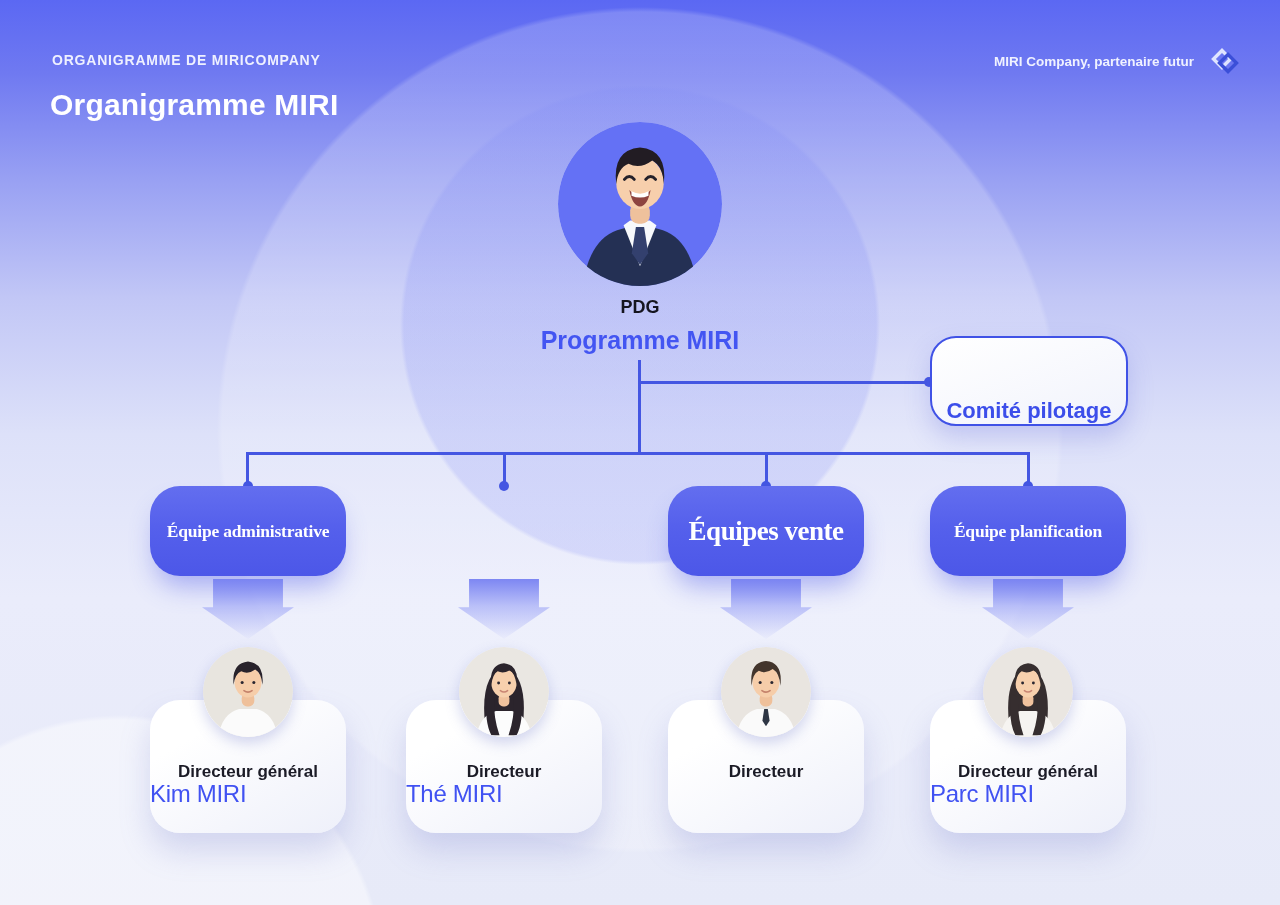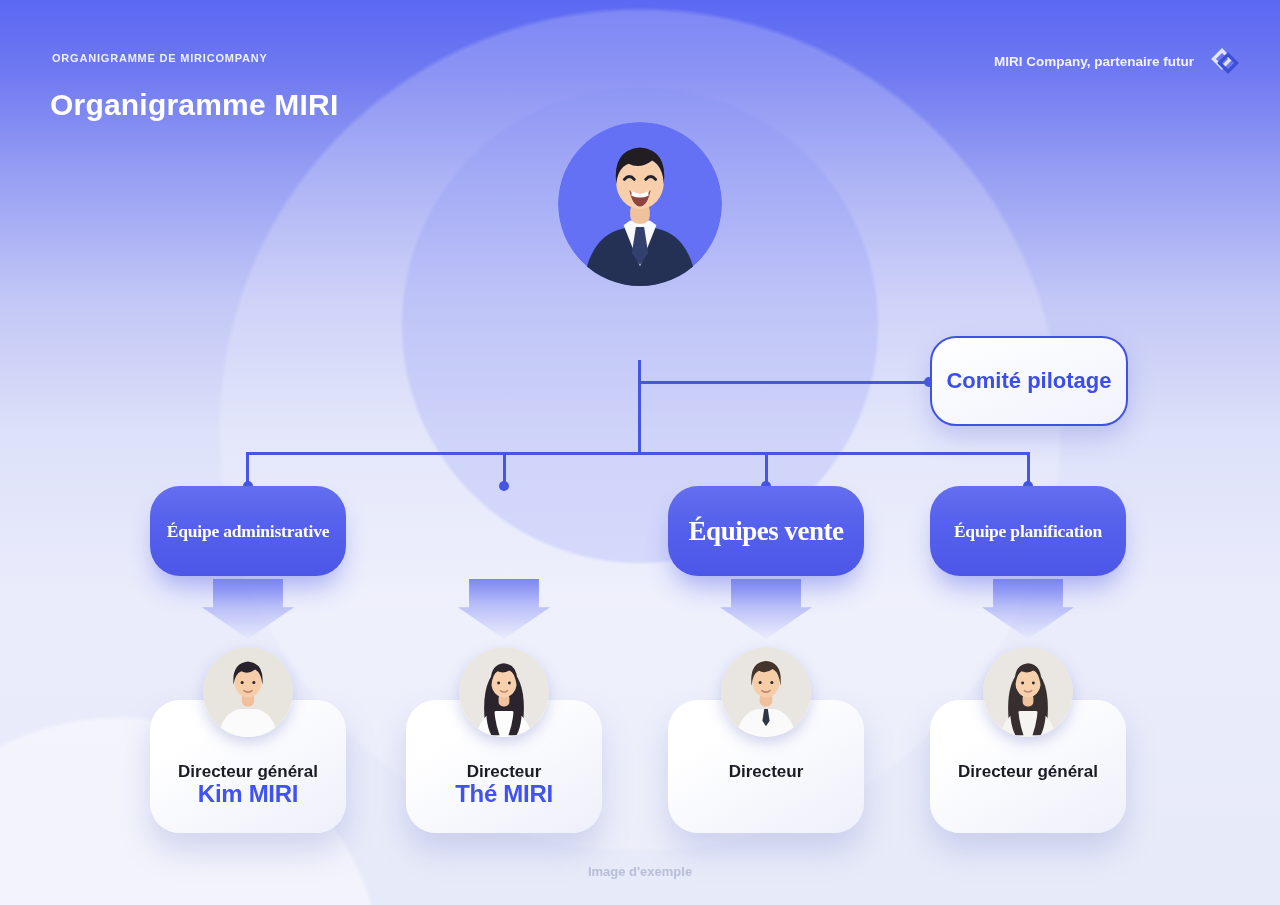--- a/index.html
+++ b/index.html
@@ -10,21 +10,21 @@
   .canvas{
     position:relative; width:1280px; height:905px; overflow:hidden;
     background:
       radial-gradient(circle at 640px 325px, rgba(132,142,246,0.22) 0 236px, rgba(132,142,246,0) 240px),
       radial-gradient(circle at 640px 430px, rgba(255,255,255,0.20) 0 418px, rgba(255,255,255,0) 423px),
       radial-gradient(circle at 120px 980px, rgba(255,255,255,0.45) 0 260px, rgba(255,255,255,0) 265px),
       linear-gradient(180deg,#5b68f3 0%,#6f79f1 8%,#99a1f3 20%,#c2c7f6 33%,#dde1f9 48%,#eaecfb 66%,#e7eaf8 100%);
   }
 
   
-  .eyebrow{ position:absolute; left:52px; top:52px; font-size:11px; font-weight:700;
+  .eyebrow{ position:absolute; left:52px; top:52px; font-size:14px; font-weight:700;
             letter-spacing:.8px; color:#eef0ff; }
   .title{ position:absolute; left:50px; top:88px; font-size:30px; font-weight:800;
           letter-spacing:.2px; color:#ffffff; }
   .brand{ position:absolute; top:46px; right:40px; display:flex; align-items:center; gap:16px; }
   .brand-label{ font-size:13.5px; font-weight:700; color:#f0f2ff; }
   .brand-logo{ width:30px; height:30px; display:block; }
 
   
   .ceo-avatar{ position:absolute; left:558px; top:122px; width:164px; height:164px;
                border-radius:50%; overflow:hidden; }
@@ -36,21 +36,21 @@
 
   
   .cline{ position:absolute; background:#4456e2; }
   .cdot{ position:absolute; width:10px; height:10px; border-radius:50%; background:#4456e2; }
 
   
   .committee{ position:absolute; left:930px; top:336px; width:198px; height:90px;
               border:2.5px solid #4052e6; border-radius:26px;
               background:linear-gradient(160deg,#ffffff,#f1f3fc);
               box-shadow:0 12px 24px rgba(90,100,220,.25);
-              display:flex; align-items:center; justify-content:center; }
+              display:flex; align-items:flex-end; justify-content:center; }
   .committee-label{ font-size:22px; font-weight:800; color:#3c4eea; white-space:nowrap; }
 
   
   .team{ position:absolute; top:486px; width:196px; height:90px; border-radius:30px;
          background:linear-gradient(180deg,#636eef 0%,#5560ec 45%,#4c57e8 100%);
          box-shadow:0 16px 26px -6px rgba(84,96,232,.45);
          display:flex; align-items:center; justify-content:center;font-family:Liberation Serif, serif; }
   .team-label{ font-size:17.5px; font-weight:700; color:#ffffff; text-align:center;
                padding:0 4px; letter-spacing:-.2px; }
   .team-label.big{ font-size:27px; font-weight:800; letter-spacing:-.5px; white-space:nowrap; }
@@ -60,22 +60,22 @@
           clip-path:polygon(12% 0,88% 0,88% 47%,100% 47%,50% 100%,0 47%,12% 47%);
           background:linear-gradient(180deg, rgba(119,129,242,.95) 0%,
                      rgba(143,152,245,.55) 45%, rgba(205,210,250,.10) 100%); }
 
   
   .card{ position:absolute; top:700px; width:196px; height:133px; border-radius:30px;
          background:linear-gradient(150deg,#ffffff 25%,#eef0fa 100%);
          box-shadow:0 18px 30px rgba(128,138,208,.28); }
   .card-role{ position:absolute; left:0; top:50px; width:100%; text-align:center;
               font-size:17px; font-weight:800; color:#1b1b26;margin-top:12px; }
-  .card-name{ position:absolute; left:0; top:80px; width:100%; text-align:center;
-              font-size:24px; font-weight:700; color:#4152f2; letter-spacing:-.3px; }
+  .card-name{ position:absolute; left:0; top:80px; width:100%; 
+              font-size:24px; font-weight:400; color:#4152f2; letter-spacing:-.3px; }
   .dir-avatar{ position:absolute; top:647px; width:90px; height:90px; border-radius:50%;
                overflow:hidden; box-shadow:0 6px 14px rgba(110,120,200,.30); }
   .dir-avatar svg{ width:100%; height:100%; display:block; }
 
   
   .c1{ left:150px; } .c2{ left:406px; } .c3{ left:668px; } .c4{ left:930px; }
   .a1{ left:202px; } .a2{ left:458px; } .a3{ left:720px; } .a4{ left:982px; }
   .v1{ left:203px; } .v2{ left:459px; } .v3{ left:721px; } .v4{ left:983px; }
 
   .caption{ position:absolute; left:0; top:864px; width:1280px; text-align:center;
@@ -104,20 +104,22 @@
       <path d="M47.5 64 h5 l2.5 16 -5 7 -5 -7 Z" fill="#33406e"></path>
       <rect x="44" y="49" width="12" height="13" rx="5" fill="#efc19c"></rect>
       <ellipse cx="50" cy="37" rx="14.5" ry="16" fill="#f7cfac"></ellipse>
       <path d="M35.5 38 Q33 17 50 15.5 Q67 17 64.5 38 Q64 27 57.5 23.5 Q50 29 43 25.5 Q36.5 28 35.5 38 Z" fill="#221c23"></path>
       <path d="M40.5 35 q3 -3.5 6 0" stroke="#23202a" stroke-width="1.8" fill="none" stroke-linecap="round"></path>
       <path d="M53.5 35 q3 -3.5 6 0" stroke="#23202a" stroke-width="1.8" fill="none" stroke-linecap="round"></path>
       <path d="M43.5 41.5 q6.5 7.5 13 0 q-2 10 -6.5 10 q-4.5 0 -6.5 -10 Z" fill="#8e4440"></path>
       <path d="M44.8 42.3 q5.4 3 10.4 0 l0 2.6 q-5.2 2.4 -10.4 0 Z" fill="#ffffff"></path>
     </svg>
   </div>
+  <div class="ceo-role">PDG</div>
+  <div class="ceo-name">Programme MIRI</div>
 
   <div class="cline" style="left:638px; top:360px; width:3px; height:94px;"></div>
   <div class="cline" style="left:640px; top:381px; width:290px; height:3px;"></div>
   <div class="cdot" style="left:924px; top:377px;"></div>
   <div class="cline" style="left:247px; top:452px; width:783px; height:3px;"></div>
   <div class="cline" style="left:246px; top:452px; width:3px; height:34px;"></div>
   <div class="cline" style="left:503px; top:452px; width:3px; height:34px;"></div>
   <div class="cline" style="left:765px; top:452px; width:3px; height:34px;"></div>
   <div class="cline" style="left:1027px; top:452px; width:3px; height:34px;"></div>
   <div class="cdot" style="left:243px; top:481px;"></div>
@@ -150,20 +152,21 @@
   </div>
   <div class="card c2">
     <div class="card-role">Directeur</div>
     <div class="card-name">Thé MIRI</div>
   </div>
   <div class="card c3">
     <div class="card-role">Directeur</div>
   </div>
   <div class="card c4">
     <div class="card-role">Directeur général</div>
+    <div class="card-name">Parc MIRI</div>
   </div>
 
   <div class="dir-avatar v1">
     <svg viewBox="0 0 100 100">
       <circle cx="50" cy="50" r="50" fill="#e8e5df"></circle>
       <path d="M17 100 Q21 74 40 69 L60 69 Q79 74 83 100 Z" fill="#fbfbfb"></path>
       <rect x="43" y="51" width="14" height="15" rx="6" fill="#efc09a"></rect>
       <ellipse cx="50" cy="39" rx="15" ry="17" fill="#f6cda9"></ellipse>
       <path d="M34 42 Q31.5 18 50 16 Q68.5 18 66 42 Q65 29 58 25 Q50 31 42.5 27 Q35.5 30 34 42 Z" fill="#28222b"></path>
       <circle cx="43.5" cy="39.5" r="1.7" fill="#2a2630"></circle>
@@ -208,15 +211,14 @@
       <path d="M69 52 Q72 84 64 98 L55 98 Q62 78 61 56 Z" fill="#362e2f"></path>
       <rect x="44" y="52" width="12" height="14" rx="5" fill="#f0c29d"></rect>
       <ellipse cx="50" cy="40" rx="14" ry="16" fill="#f7d0ad"></ellipse>
       <path d="M36 42 Q33 20 50 18 Q67 20 64 42 Q62 28 56 26 Q49 30 43 27 Q37.5 30 36 42 Z" fill="#362e2f"></path>
       <circle cx="44" cy="40" r="1.6" fill="#2a2630"></circle>
       <circle cx="56" cy="40" r="1.6" fill="#2a2630"></circle>
       <path d="M46 48.5 q4 3 8 0" stroke="#c98573" stroke-width="1.7" fill="none" stroke-linecap="round"></path>
     </svg>
   </div>
 
-  <div class="caption">Image d'exemple</div>
 
 </div>
 
 </body></html>

